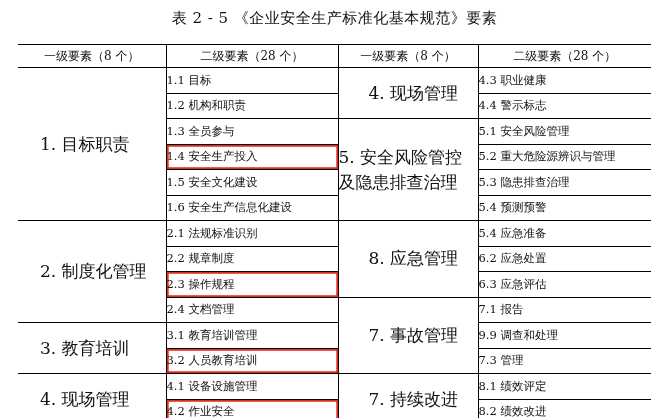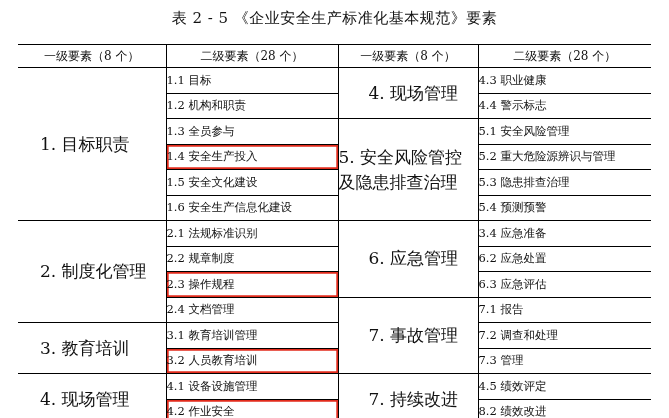--- a/index.html
+++ b/index.html
@@ -189,24 +189,24 @@
       </tr>
 
       <tr>
         <td class="group" rowspan="4">
           <div class="group-label">2. 制度化管理</div>
         </td>
         <td>
           <div class="cell l2">2.1 法规标准识别</div>
         </td>
         <td class="group" rowspan="3">
-          <div class="group-label indent2">6. 应急管理</div>
-        </td>
-        <td>
-          <div class="cell l2">3.4 应急准备</div>
+          <div class="group-label indent2">8. 应急管理</div>
+        </td>
+        <td>
+          <div class="cell l2">5.4 应急准备</div>
         </td>
       </tr>
 
       <tr>
         <td>
           <div class="cell l2">2.2 规章制度</div>
         </td>
         <td>
           <div class="cell l2">6.2 应急处置</div>
         </td>
@@ -234,21 +234,21 @@
       </tr>
 
       <tr>
         <td class="group" rowspan="2">
           <div class="group-label">3. 教育培训</div>
         </td>
         <td>
           <div class="cell l2">3.1 教育培训管理</div>
         </td>
         <td>
-          <div class="cell l2">7.2 调查和处理</div>
+          <div class="cell l2">9.9 调查和处理</div>
         </td>
       </tr>
 
       <tr>
         <td class="hl-box">
           <div class="cell l2">3.2 人员教育培训</div>
         </td>
         <td>
           <div class="cell l2">7.3 管理</div>
         </td>
@@ -258,21 +258,21 @@
         <td class="group" rowspan="2">
           <div class="group-label">4. 现场管理</div>
         </td>
         <td>
           <div class="cell l2">4.1 设备设施管理</div>
         </td>
         <td class="group" rowspan="2">
           <div class="group-label indent2">7. 持续改进</div>
         </td>
         <td>
-          <div class="cell l2">4.5 绩效评定</div>
+          <div class="cell l2">8.1 绩效评定</div>
         </td>
       </tr>
 
       <tr>
         <td class="hl-box">
           <div class="cell l2">4.2 作业安全</div>
         </td>
         <td>
           <div class="cell l2">8.2 绩效改进</div>
         </td>

